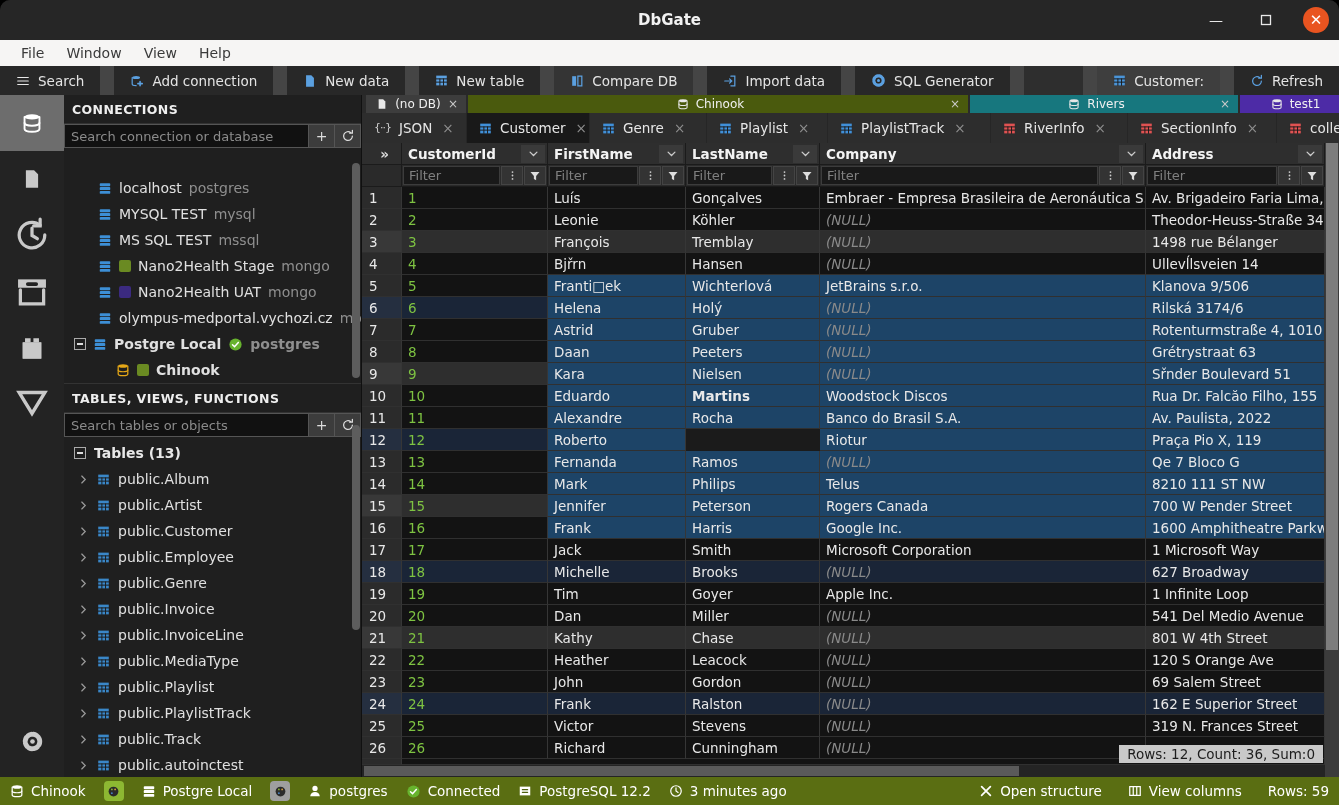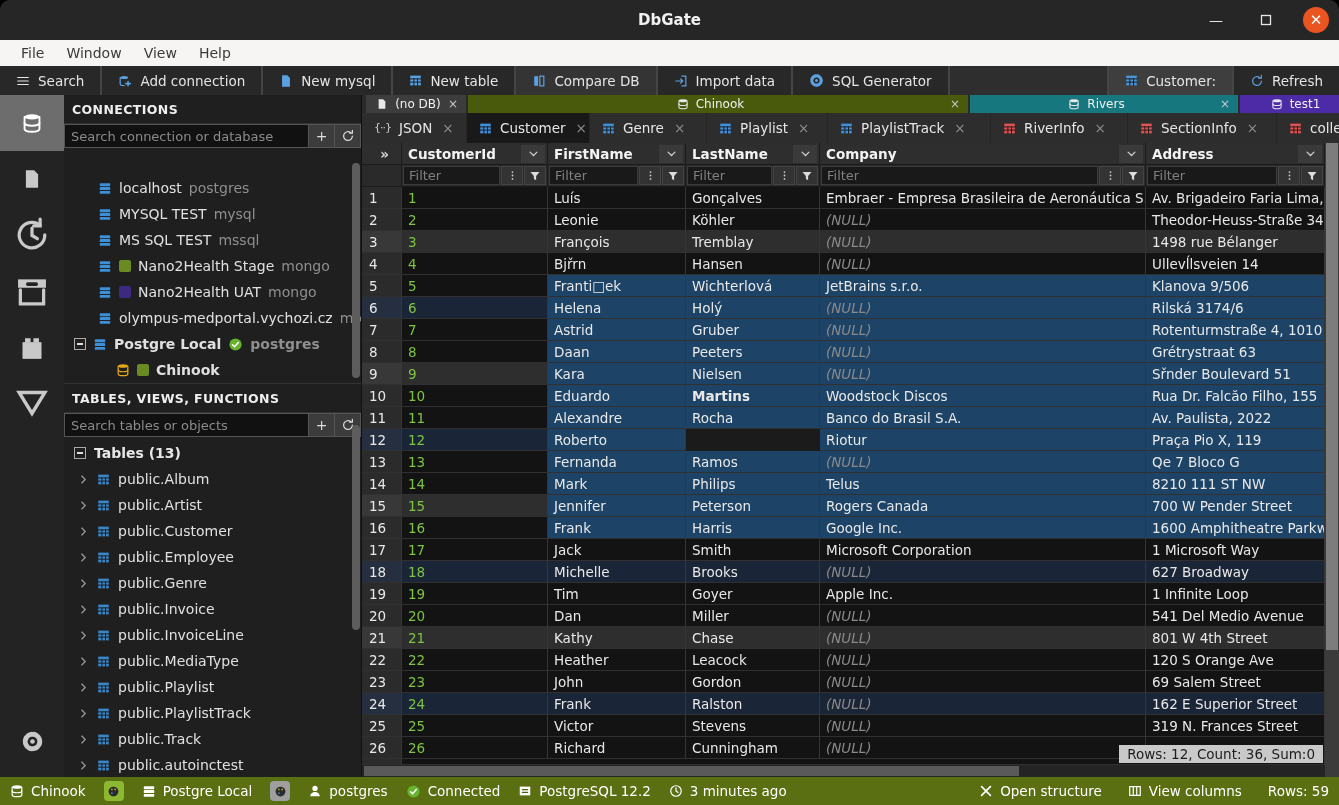--- a/index.html
+++ b/index.html
@@ -9,21 +9,21 @@
   
   .titlebar{height:40px;background:#262626;position:relative;display:flex;align-items:center;justify-content:center;flex:0 0 40px;}
   .titlebar .title{font-weight:bold;font-size:15px;color:#f2f2f2;}
   .win-controls{position:absolute;right:10px;top:0;height:40px;display:flex;align-items:center;gap:24px;}
   .wc-btn{width:26px;height:26px;display:flex;align-items:center;justify-content:center;color:#e8e8e8;font-size:14px;cursor:pointer;}
   .wc-close{background:#e95420;border-radius:50%;color:#fff;font-size:15px;font-weight:bold;}
   
   .menubar{height:26px;background:#f6f5f4;color:#3a3a3a;display:flex;align-items:center;padding-left:10px;font-size:14px;flex:0 0 26px;}
   .menubar .menu-item{padding:2px 11px;cursor:pointer;}
   
-  .toolbar{height:29px;background:#454545;display:flex;flex:0 0 29px;gap:2px;}
+  .toolbar{height:29px;background:#454545;display:flex;flex:0 0 29px;gap:14px;}
   .tb-btn{background:#282828;color:#e4e4e4;display:flex;align-items:center;gap:8px;padding:0 16px;font-size:13.5px;cursor:pointer;white-space:nowrap;}
   .tb-btn .ticon{color:#5ba0e0;display:flex;}
   .tb-btn.hl{background:#343434;}
   .tb-spacer{flex:1;background:#2e2e2e;}
   .tb-btn.right1{background:#3e3e3e;}
   
   .main{flex:1;display:flex;min-height:0;}
   
   .rail{width:64px;background:#232323;display:flex;flex-direction:column;align-items:center;padding-top:0;flex:0 0 64px;}
   .rail-item{width:64px;height:56px;display:flex;align-items:center;justify-content:center;color:#c9c9c9;cursor:pointer;}
@@ -137,21 +137,21 @@
           </svg>
         </span>
         <span>Add connection</span>
       </div>
       <div class="tb-btn">
         <span class="ic ticon" style="color: rgb(91, 160, 224);">
           <svg width="14" height="14" viewBox="0 0 16 16" fill="none" stroke="currentColor" stroke-width="1.4" stroke-linecap="round">
             <path d="M3.5 1.5h6l3 3v10h-9z" fill="currentColor" stroke="none"></path>
           </svg>
         </span>
-        <span>New mysql</span>
+        <span>New data</span>
       </div>
       <div class="tb-btn">
         <span class="ic ticon" style="color: rgb(91, 160, 224);">
           <svg width="13" height="13" viewBox="0 0 16 16" fill="none" stroke="currentColor" stroke-width="1.4" stroke-linecap="round">
             <rect x="1.5" y="2" width="13" height="12" fill="currentColor" stroke="none"></rect>
             <path d="M1.5 6h13M1.5 10h13M6 6v8M10.5 6v8" stroke="#1b1b1b" stroke-width="1.2"></path>
           </svg>
         </span>
         <span>New table</span>
       </div>

